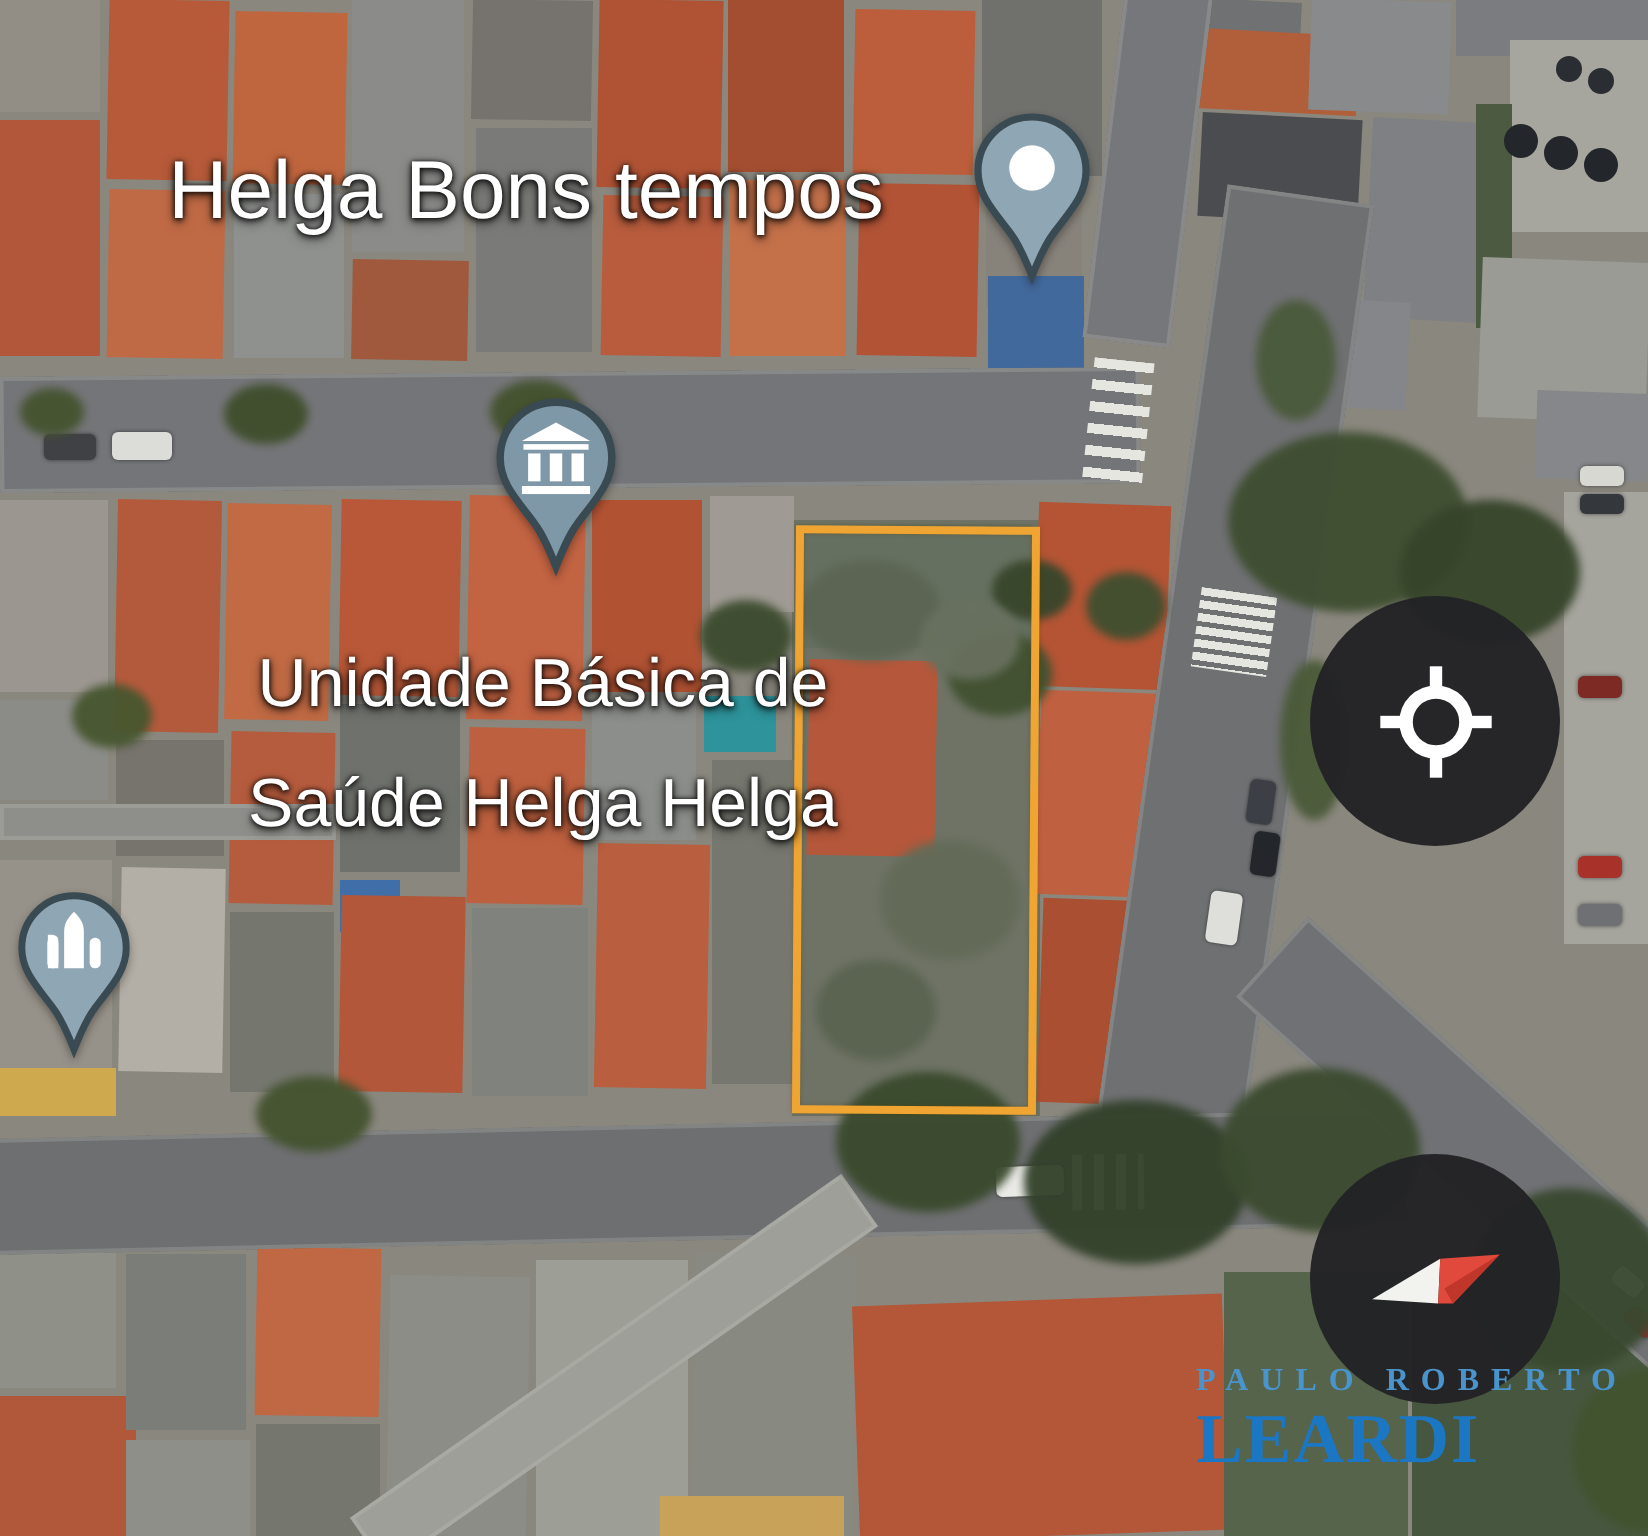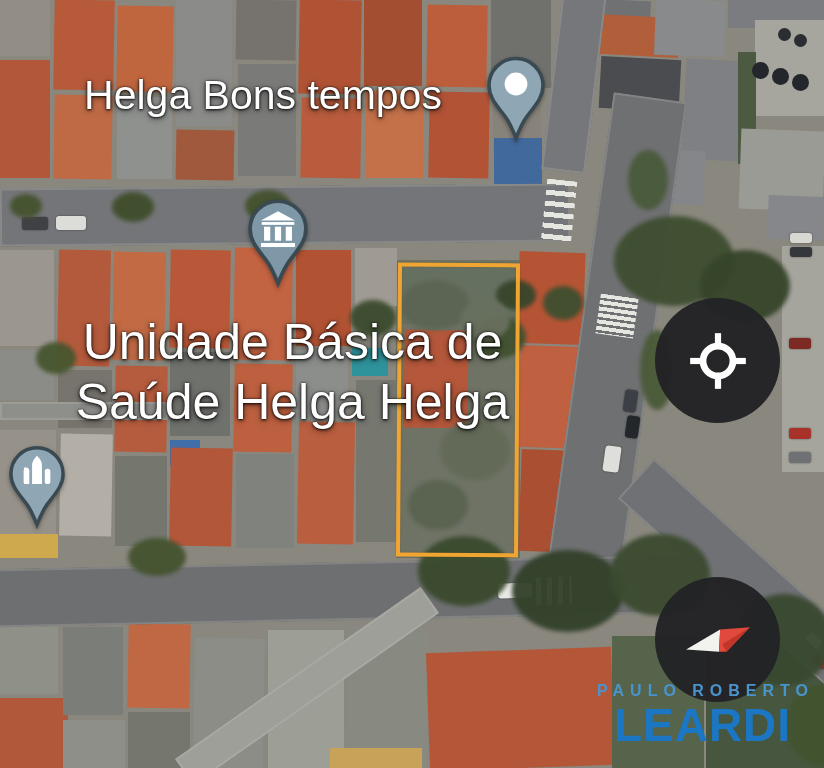--- a/index.html
+++ b/index.html
@@ -24,40 +24,40 @@
     box-shadow:0 0 2px rgba(90,60,0,.35), inset 0 0 2px rgba(90,60,0,.35);
   }
 
   
   .map-label{
     position:absolute;color:#fff;font-weight:400;
     text-shadow:0 1px 3px rgba(0,0,0,.85),0 0 2px rgba(0,0,0,.65),0 2px 6px rgba(0,0,0,.5);
     white-space:nowrap;
   }
   .label-creche{left:48px;top:72px;width:430px;font-size:41px;text-align:center;}
-  .label-ubs{left:65px;top:312px;width:455px;font-size:50px;line-height:60px;text-align:center;}
+  .label-ubs{left:44px;top:312px;width:455px;font-size:34px;line-height:60px;text-align:center;}
 
   
   .pin{position:absolute;filter:drop-shadow(0 2px 2px rgba(0,0,0,.35));}
   .pin svg{display:block;}
 
   
   .ctl{
     position:absolute;left:655px;width:125px;height:125px;border-radius:50%;
     background:rgba(34,34,37,.96);display:flex;align-items:center;justify-content:center;
     border:none;padding:0;cursor:pointer;
   }
   .ctl-locate{top:298px;}
   .ctl-3d{top:436px;color:#fff;font-size:46px;font-weight:700;letter-spacing:1px;}
   .ctl-compass{top:577px;}
 
   
-  .watermark{position:absolute;right:16px;top:683px;text-align:center;line-height:1;}
+  .watermark{position:absolute;right:16px;top:683px;text-align:left;line-height:1;font-family:Liberation Serif, serif;}
   .wm-top{font-size:16px;font-weight:700;letter-spacing:6px;margin-right:-6px;color:#4A94CD;}
-  .wm-bottom{font-size:46px;font-weight:800;letter-spacing:1px;margin-top:3px;color:#1B77C4;}
+  .wm-bottom{font-size:35px;font-weight:800;letter-spacing:1px;margin-top:3px;color:#1B77C4;}
 </style>
 </head>
 <body>
 
 <div class="stage">
 
   <div id="map-art">
       <div class="shape" style="left: 396px; top: 260px; width: 124px; height: 298px; background: rgb(110, 115, 101);"></div>
       <div class="shape" style="left: 398px; top: 262px; width: 118px; height: 62px; background: rgb(102, 112, 96);"></div>
       <div class="shape" style="left: 404px; top: 330px; width: 64px; height: 98px; background: rgb(180, 87, 58); transform: rotate(1deg);"></div>

